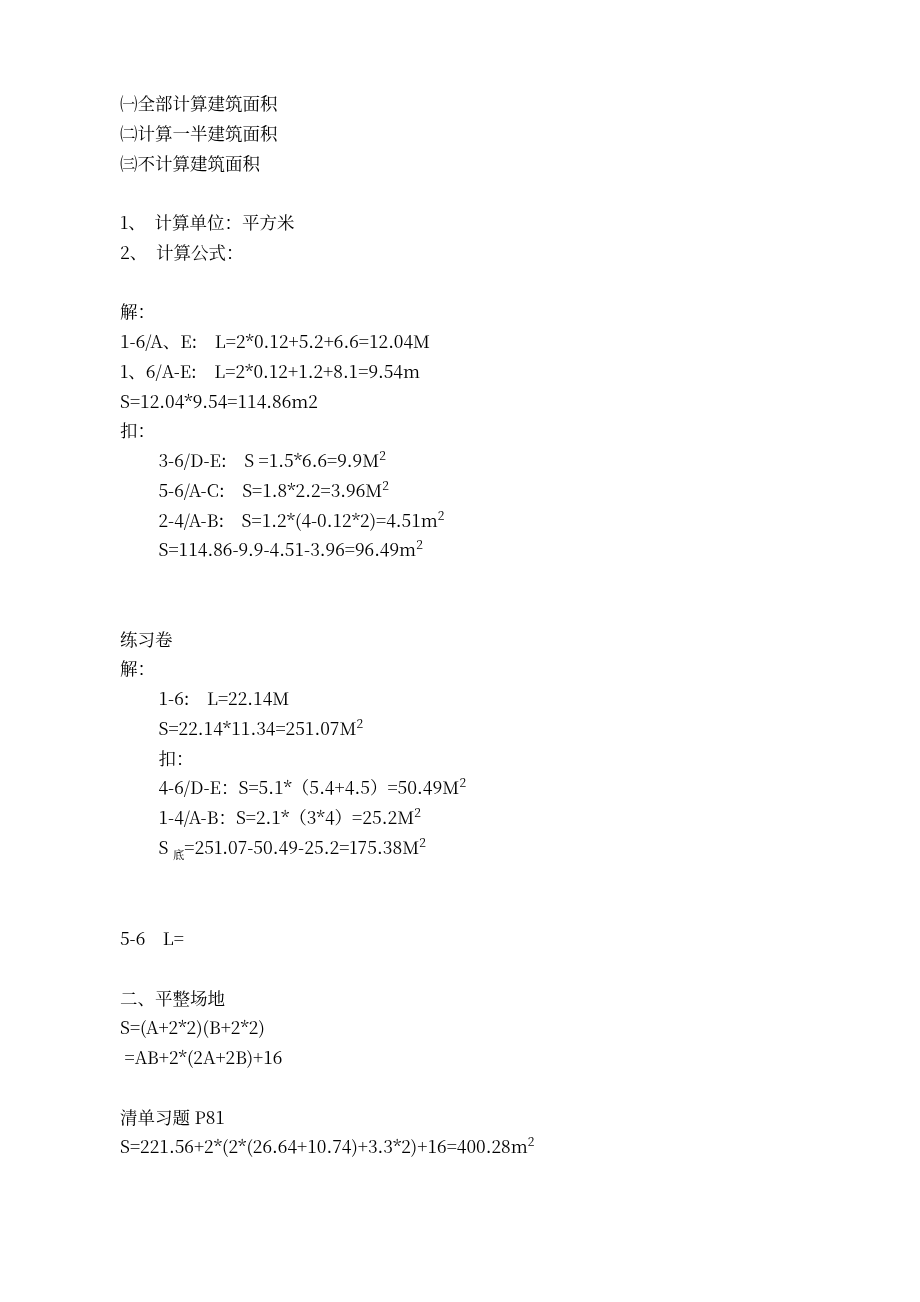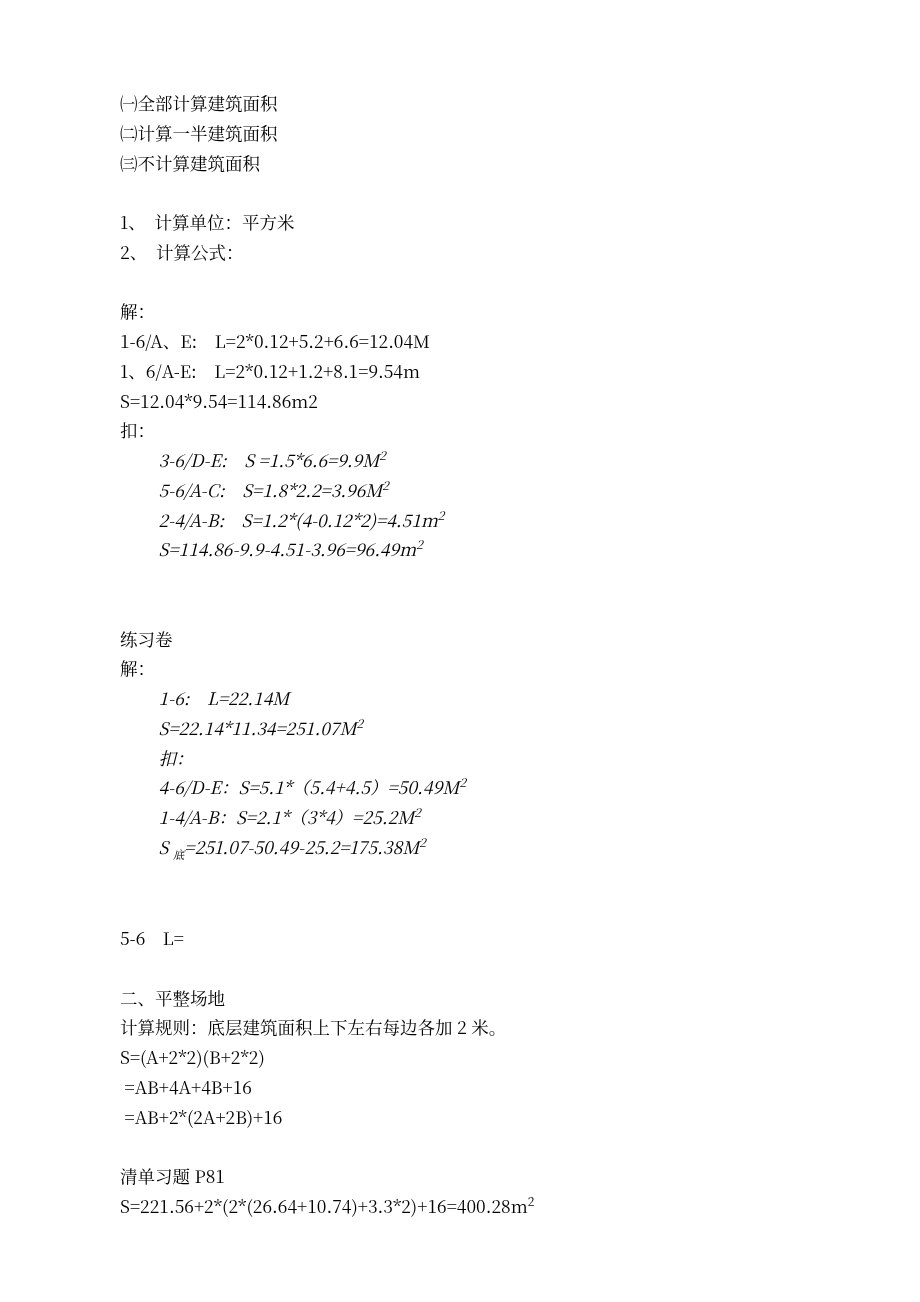--- a/index.html
+++ b/index.html
@@ -15,22 +15,22 @@
     padding: 88px 120px 0 120px;
     font-family: "SimSun", "宋体", "Noto Serif CJK SC", serif;
     font-size: 17.5px;
     line-height: 1.7;
     color: #000;
     position: relative;
   }
   .line {
     white-space: pre;
   }
-  .indent1 { padding-left: 2.2em; font-style: italic; }
-  .indent2 { padding-left: 2.2em; font-style: italic; }
+  .indent1 { padding-left: 2.2em; }
+  .indent2 { padding-left: 2.2em; }
   .blank { height: 1.7em; }
   .blank2 { height: 3.4em; }
   sup { font-size: 0.7em; }
   .sub {
     font-size: 0.65em;
     vertical-align: sub;
   }
 </style>
 </head>
 <body>
@@ -69,23 +69,21 @@
   <div class="line indent2"><span>1-4/A-B：S=2.1*（3*4）=25.2M</span><sup>2</sup></div>
   <div class="line indent2"><span>S </span><span class="sub">底</span><span>=251.07-50.49-25.2=175.38M</span><sup>2</sup></div>
 
   <div class="blank2"></div>
 
   <div class="line">5-6　L=</div>
 
   <div class="blank"></div>
 
   <div class="line">二、平整场地</div>
-  <div class="line">计算规则：底层建筑面积上下左右每边各加 2 米。</div>
   <div class="line">S=(A+2*2)(B+2*2)</div>
-  <div class="line"> =AB+4A+4B+16</div>
   <div class="line"> =AB+2*(2A+2B)+16</div>
 
   <div class="blank"></div>
 
   <div class="line">清单习题 P81</div>
   <div class="line"><span>S=221.56+2*(2*(26.64+10.74)+3.3*2)+16=400.28m</span><sup>2</sup></div>
 
 </div>
 
 </body></html>

